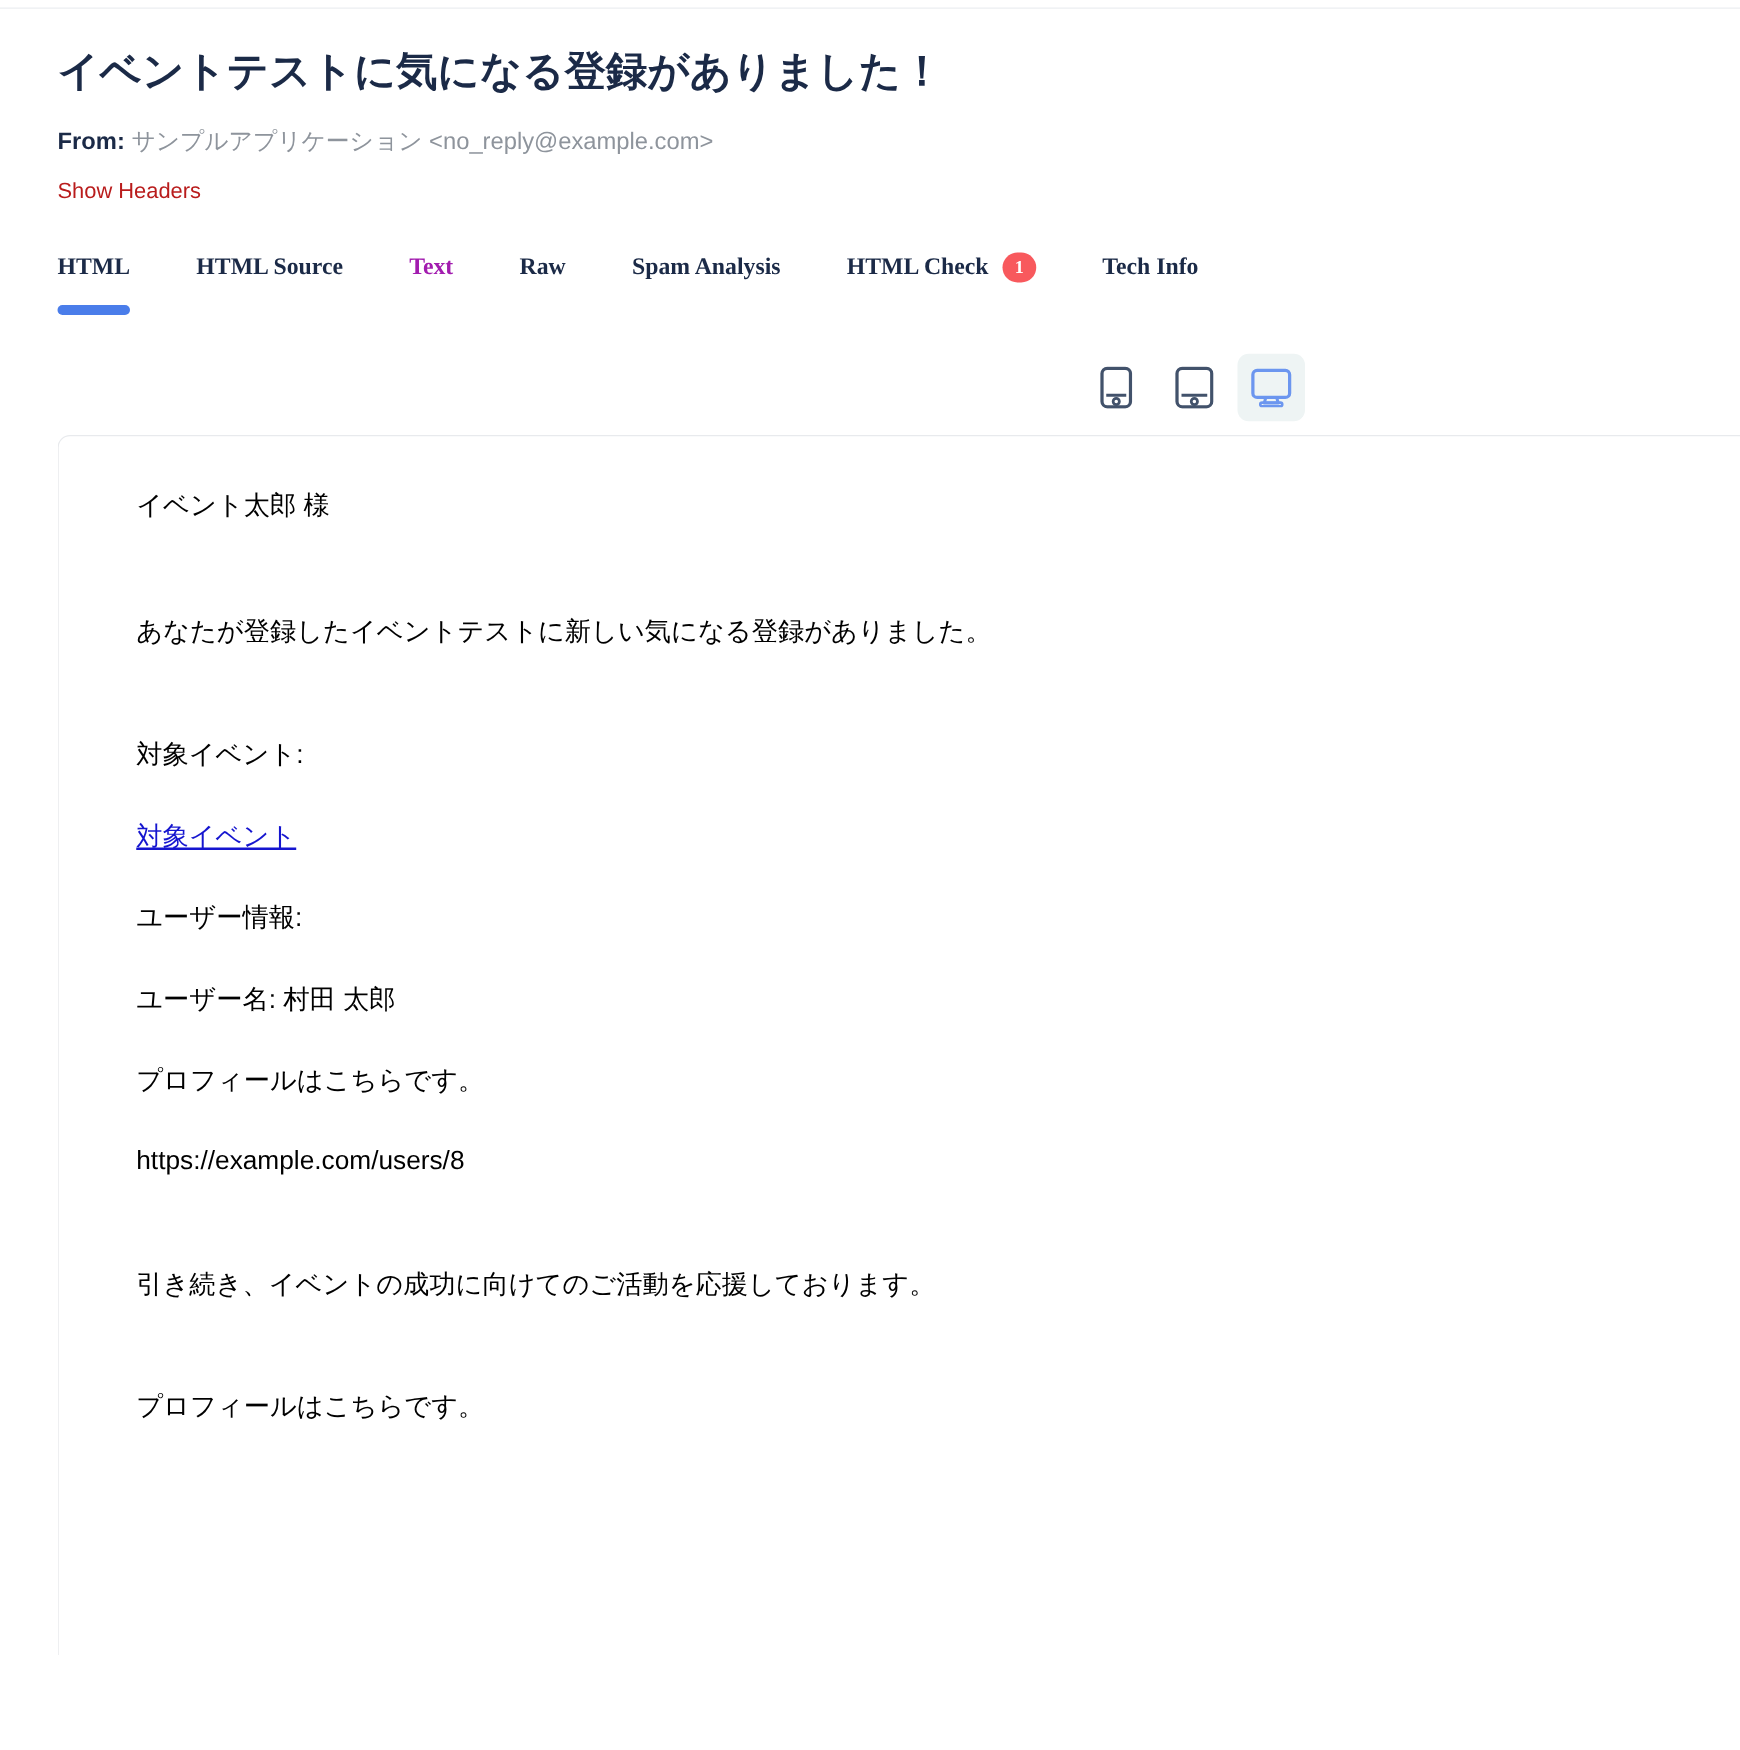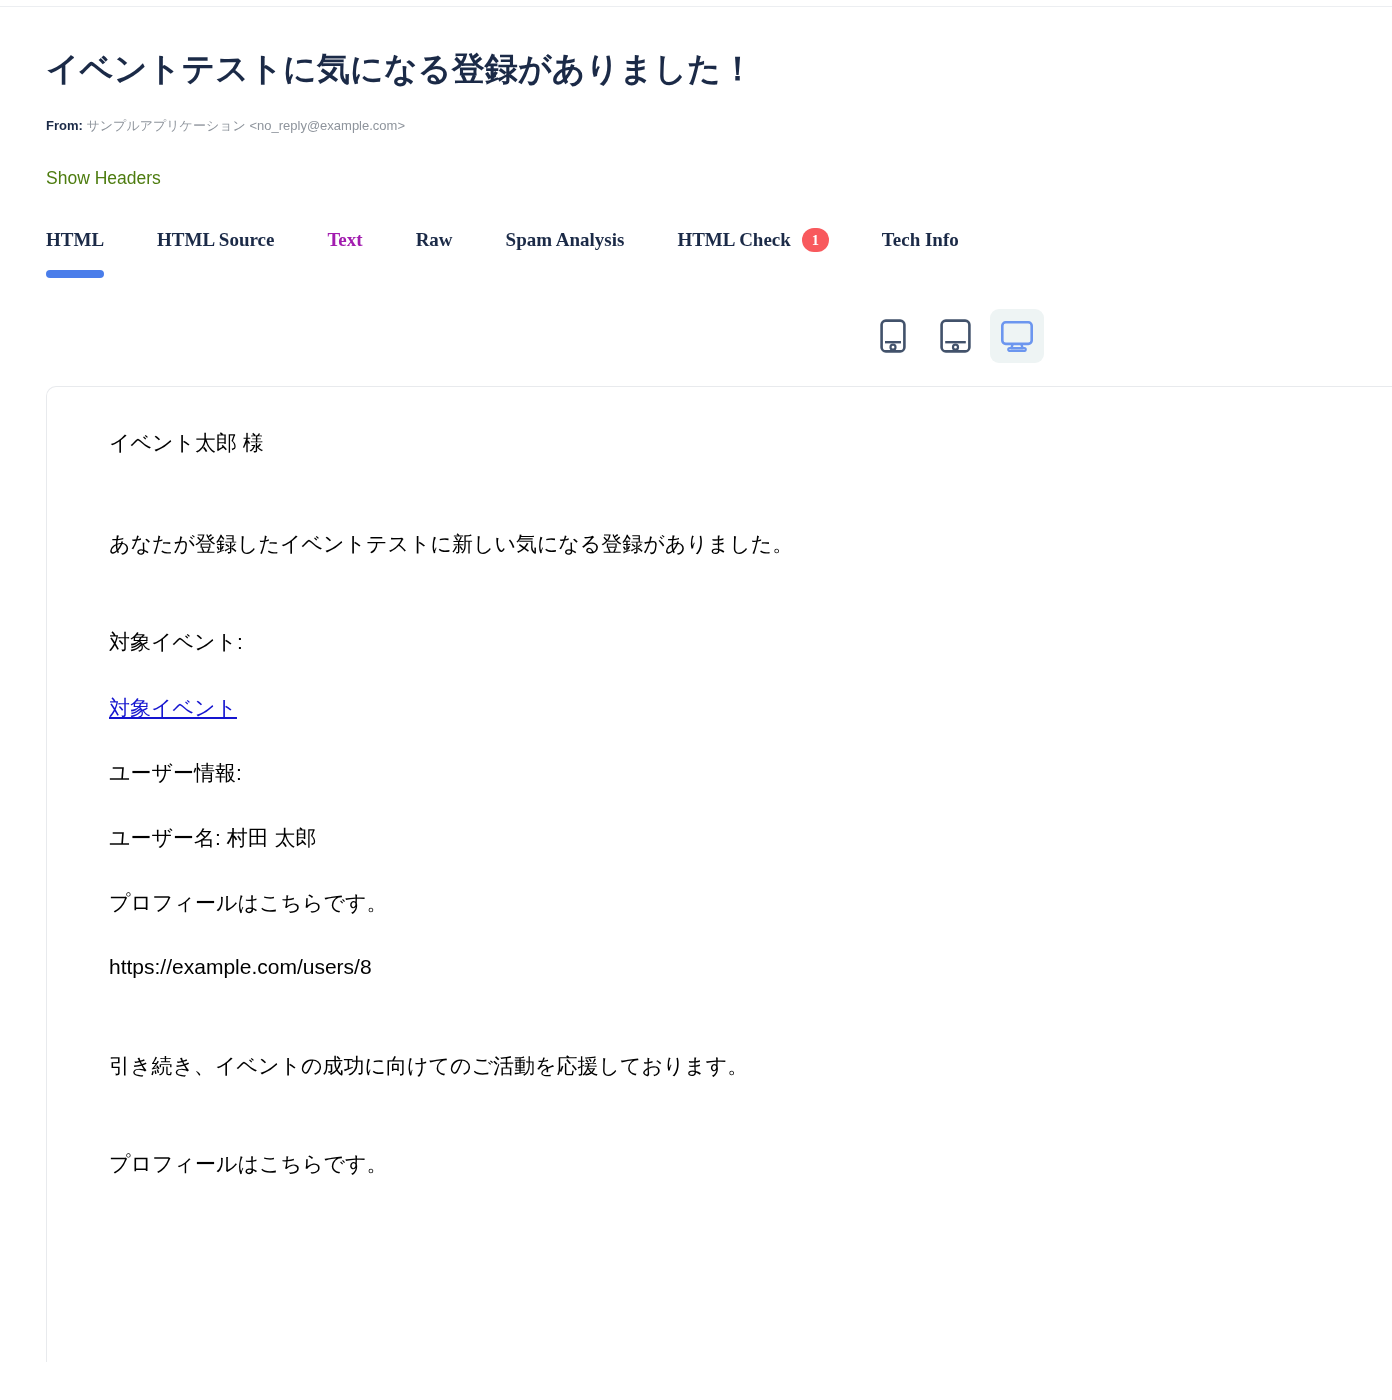--- a/index.html
+++ b/index.html
@@ -30,59 +30,59 @@
     background: #eceef1;
   }
 
   .content {
     position: absolute;
     left: 0; top: 0;
     width: 1392px;
   }
 
   .inner {
-    padding: 12px 46px;
+    padding: 0 46px;
   }
 
   
   .subject {
     margin: 0;
     padding-top: 36px;
     font-size: 33px;
     line-height: 1.25;
     font-weight: 700;
     color: #1b2a47;
     letter-spacing: 0.1px;
   }
 
   
   .meta {
     margin-top: 21px;
-    font-size: 13px;
+    font-size: 19px;
     line-height: 31px;
     color: #8e949c;
   }
   .meta-row {
     white-space: nowrap;
   }
   .meta-label {
     font-weight: 700;
     color: #1b2a47;
   }
   .meta-value {
     color: #8e949c;
     font-weight: 400;
   }
 
   .show-headers {
     display: inline-block;
-    margin-top: 26px;
+    margin-top: 12px;
     font-size: 17.5px;
     line-height: 22px;
-    color: #4d7c0f;
+    color: #b91c1c;
     text-decoration: none;
     cursor: pointer;
   }
 
   
   .tabs {
     position: relative;
     margin-top: 33px;
     height: 64px;
     display: flex;

